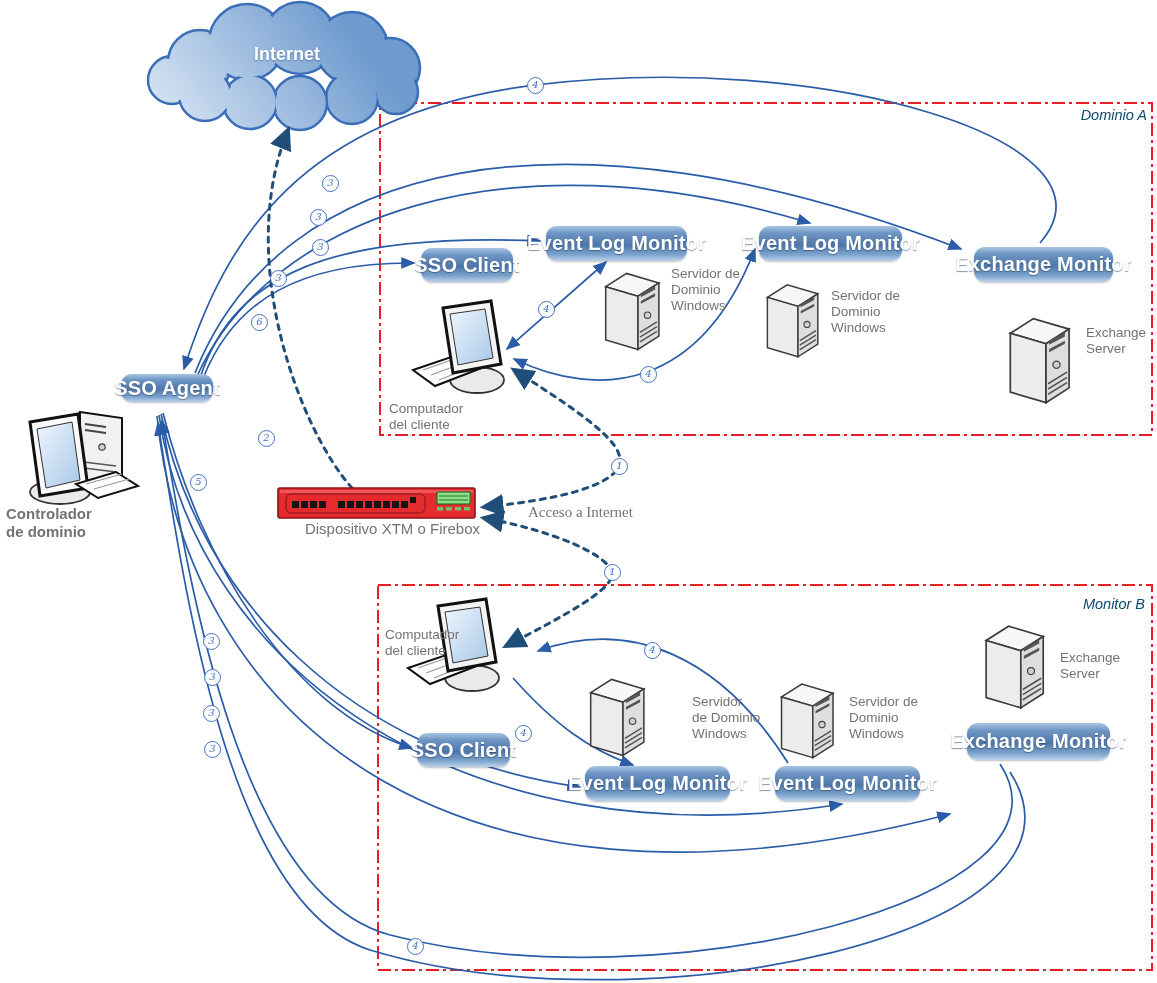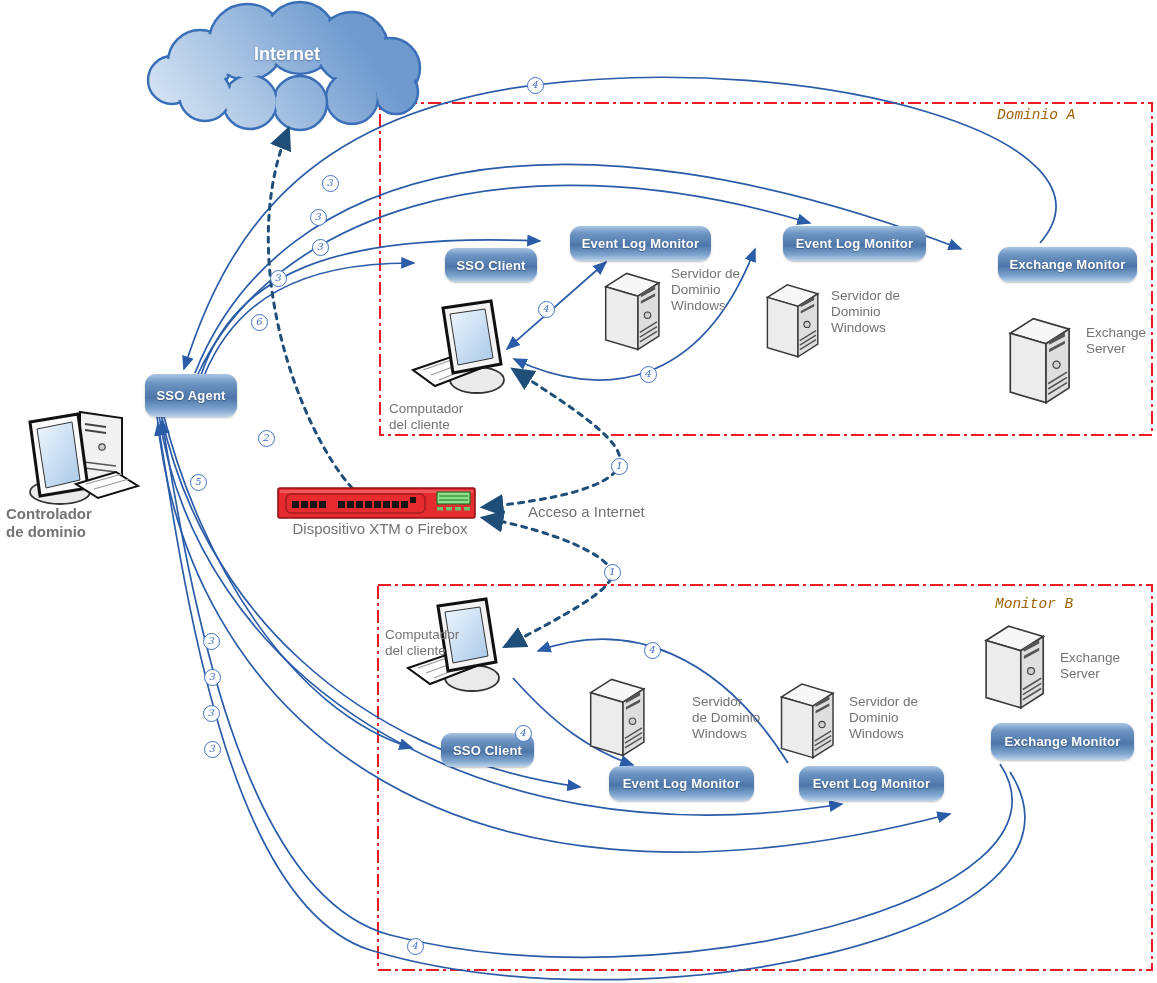--- a/index.html
+++ b/index.html
@@ -1,27 +1,27 @@
 <!DOCTYPE html>
 <html><head>
 <meta charset="utf-8">
 <style>
   html,body{margin:0;padding:0;background:#ffffff;}
   #stage{position:relative;width:1157px;height:983px;background:#ffffff;
          font-family:"Liberation Sans",sans-serif;overflow:hidden;}
   #wires{position:absolute;left:0;top:0;z-index:1;}
   .pill{position:absolute;z-index:3;display:flex;align-items:center;justify-content:center;
-        color:#fff;font-weight:bold;font-size:13px;letter-spacing:.2px;
+        color:#fff;font-weight:bold;font-size:20px;letter-spacing:.2px;
         text-shadow:0 1px 1px rgba(40,60,90,.55);
         background:linear-gradient(180deg,#a9c6e2 0%,#6f96c4 20%,#4d76a8 55%,#7da4ce 82%,#bcd2e9 100%);
-        border-radius:11px;box-shadow:0 1px 2px rgba(0,0,0,.25);white-space:nowrap;margin-left:24px;}
+        border-radius:11px;box-shadow:0 1px 2px rgba(0,0,0,.25);white-space:nowrap;}
   .lbl{position:absolute;z-index:3;color:#737373;font-size:13.5px;line-height:16px;white-space:pre-line;}
   .lbl.big{font-size:15px;line-height:18px;}
-  .dom-title{position:absolute;z-index:3;color:#a16207;font-style:italic;font-size:14.5px;
-             width:150px;text-align:left;font-family:Liberation Mono, monospace;}
+  .dom-title{position:absolute;z-index:3;color:#0c4a6e;font-style:italic;font-size:14.5px;
+             width:150px;text-align:right;}
   .cloud-label{position:absolute;z-index:3;color:#fff;font-weight:bold;font-size:18px;
                width:130px;text-align:center;text-shadow:0 1px 2px rgba(30,60,110,.5);}
   .step{position:absolute;z-index:4;width:15px;height:15px;border:1px solid #4472c4;border-radius:50%;
         background:rgba(255,255,255,.92);color:#4472c4;font-size:10px;line-height:14px;
         text-align:center;font-family:"DejaVu Serif",serif;font-style:italic;}
 </style>
 </head>
 <body>
 
 <div id="stage">
@@ -169,32 +169,32 @@
       <polygon points="66,82 106,70 128,84 88,96" fill="#fdfdfd" stroke="#111" stroke-width="2"></polygon>
       <path d="M76,82 L112,72 M84,87 L119,77" stroke="#999" stroke-width="1.2"></path>
     </g>
   </svg>
 
   <div class="cloud-label" style="left:222px;top:44px;">Internet</div>
 
   <div class="dom-title" style="left:997px;top:107px;">Dominio A</div>
   <div class="dom-title" style="left:995px;top:596px;">Monitor B</div>
 
-  <div class="pill" style="left:121px;top:374px;width:92px;height:43px;border-radius:11px;">SSO Agent</div>
+  <div class="pill" style="left:121px;top:374px;width:92px;height:28px;border-radius:11px;">SSO Agent</div>
   <div class="pill" style="left:421px;top:248px;width:92px;height:34px;">SSO Client</div>
   <div class="pill" style="left:546px;top:226px;width:141px;height:35px;">Event Log Monitor</div>
   <div class="pill" style="left:759px;top:226px;width:143px;height:35px;">Event Log Monitor</div>
   <div class="pill" style="left:974px;top:247px;width:139px;height:35px;">Exchange Monitor</div>
   <div class="pill" style="left:417px;top:733px;width:93px;height:34px;">SSO Client</div>
   <div class="pill" style="left:585px;top:766px;width:145px;height:35px;">Event Log Monitor</div>
   <div class="pill" style="left:775px;top:766px;width:145px;height:35px;">Event Log Monitor</div>
   <div class="pill" style="left:967px;top:723px;width:143px;height:37px;">Exchange Monitor</div>
 
-  <div class="lbl big" style="left:280px;top:520px;width:200px;text-align:center;">Dispositivo XTM o Firebox</div>
-  <div class="lbl big" style="left:528px;top:503px;width:140px;">Acceso a Internet</div>
+  <div class="lbl big" style="left:280px;top:520px;width:200px;text-align:right;">Dispositivo XTM o Firebox</div>
+  <div class="lbl big" style="left:528px;top:503px;width:140px;font-family:Liberation Serif, serif;">Acceso a Internet</div>
   <div class="lbl big" style="left:6px;top:505px;width:110px;font-weight:bold;">Controlador
 de dominio</div>
   <div class="lbl" style="left:671px;top:266px;">Servidor de
 Dominio
 Windows</div>
   <div class="lbl" style="left:831px;top:288px;">Servidor de
 Dominio
 Windows</div>
   <div class="lbl" style="left:1086px;top:325px;">Exchange
 Server</div>

